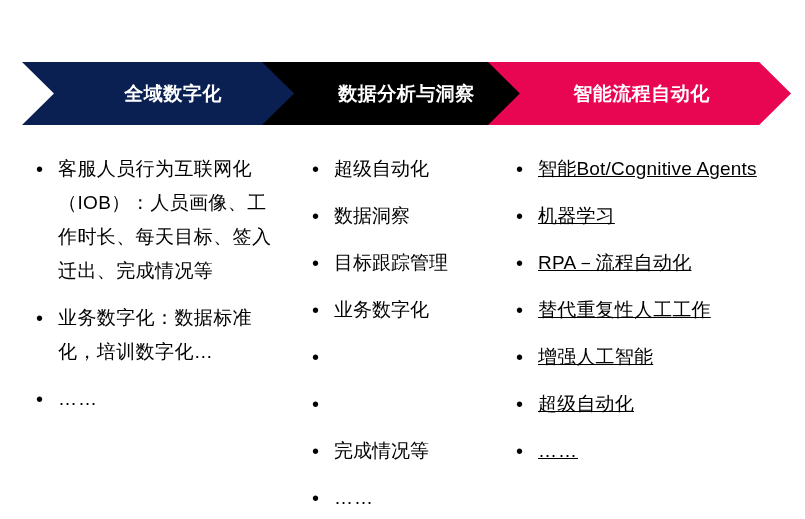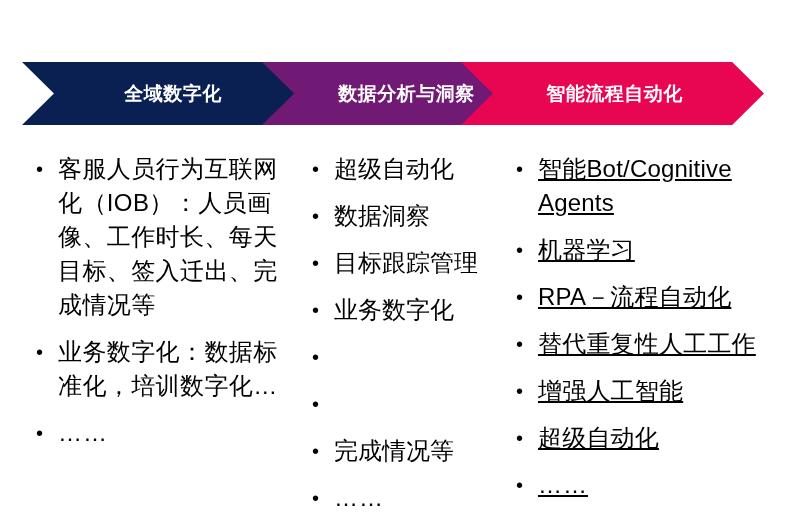--- a/index.html
+++ b/index.html
@@ -57,27 +57,27 @@
     left: 22px;
     width: 278px;
     background: #0a2052;
     -webkit-clip-path: polygon(0 0, 88.5% 0, 100% 50%, 88.5% 100%, 0 100%, 11.5% 50%);
     clip-path: polygon(0 0, 88.5% 0, 100% 50%, 88.5% 100%, 0 100%, 11.5% 50%);
     padding-left: 24px;
   }
   .chevron-2 {
     left: 262px;
     width: 263px;
-    background: #701a75;
+    background: #000000;
     -webkit-clip-path: polygon(0 0, 87.8% 0, 100% 50%, 87.8% 100%, 0 100%, 12.2% 50%);
     clip-path: polygon(0 0, 87.8% 0, 100% 50%, 87.8% 100%, 0 100%, 12.2% 50%);
     padding-left: 26px;
   }
   .chevron-3 {
-    left: 461px;
+    left: 488px;
     width: 303px;
     background: #e80552;
     -webkit-clip-path: polygon(0 0, 89.5% 0, 100% 50%, 89.5% 100%, 0 100%, 10.5% 50%);
     clip-path: polygon(0 0, 89.5% 0, 100% 50%, 89.5% 100%, 0 100%, 10.5% 50%);
     padding-left: 22px;
     padding-right: 18px;
   }
 
   
   .columns {
@@ -103,21 +103,21 @@
   .bullet-dot {
     flex: 0 0 auto;
     width: 22px;
     font-size: 20px;
     line-height: 34px;
     text-align: left;
     color: #000000;
   }
   .bullet-text {
     flex: 1 1 auto;
-    font-size: 24px;
+    font-size: 19px;
     line-height: 34px;
     color: #000000;
     word-break: break-word;
   }
   .col-1 .bullet-text { letter-spacing: 0.4px; }
   .col-3 .bullet-text { letter-spacing: 0.2px; text-decoration: underline; }
 
   .ellipsis-item .bullet-text {
     letter-spacing: 1px;
   }

